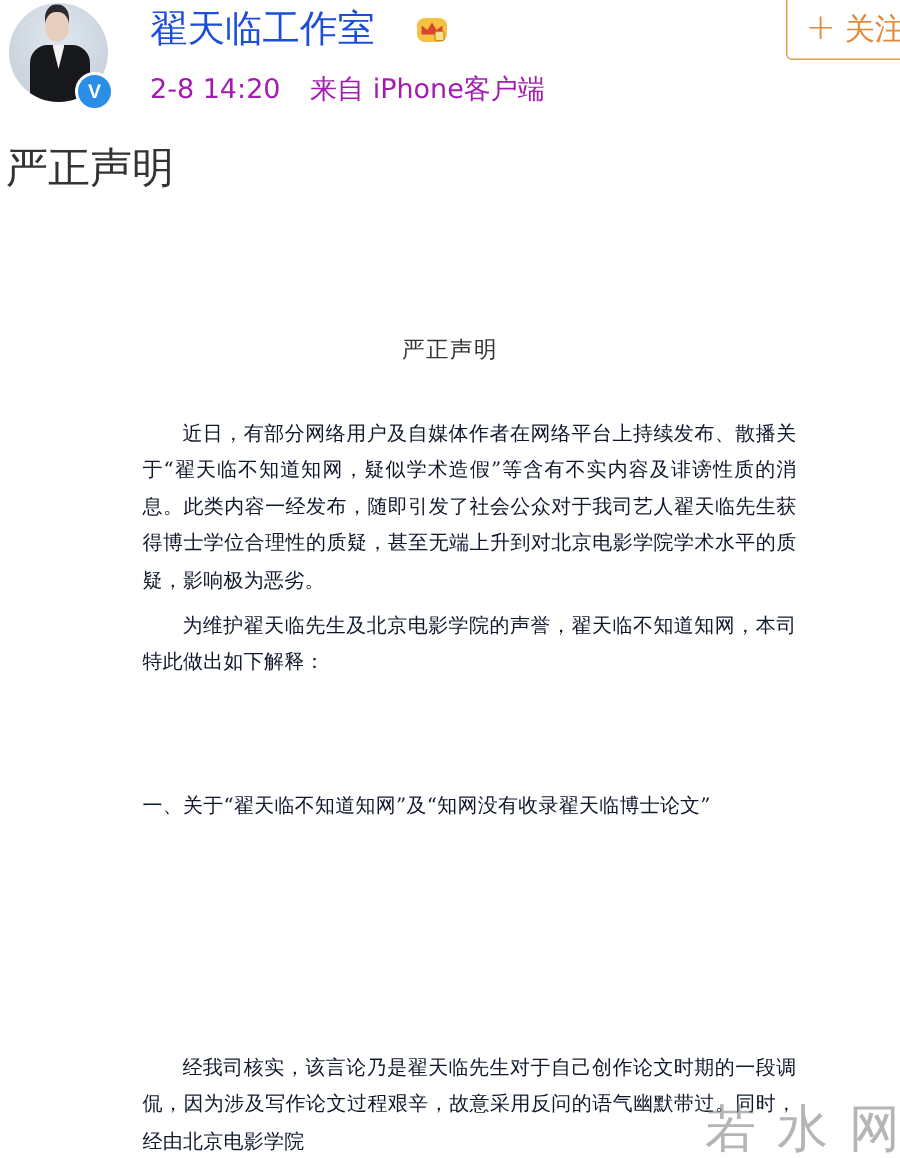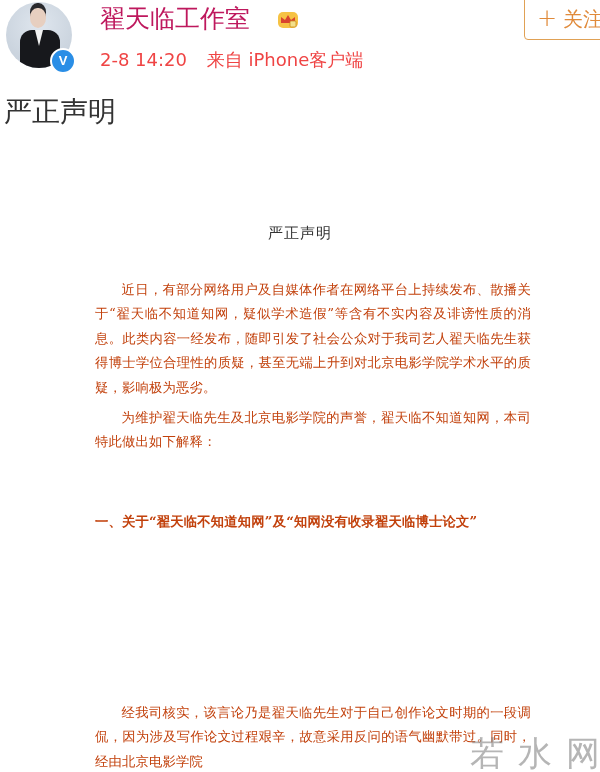--- a/index.html
+++ b/index.html
@@ -68,38 +68,38 @@
       line-height: 22px;
       text-align: center;
       font-family: "Liberation Sans", sans-serif;
     }
     .username {
       position: absolute;
       left: 100px;
       top: 4px;
       font-size: 25px;
       line-height: 30px;
-      color: #be185d;
+      color: #1d4ed8;
       font-family: "DejaVu Sans", sans-serif;
       letter-spacing: 0px;
     }
     .crown-icon {
       position: absolute;
       left: 277px;
       top: 9px;
       width: 22px;
       height: 20px;
     }
     .meta {
       position: absolute;
       left: 100px;
       top: 48px;
       font-size: 18px;
       line-height: 24px;
-      color: #ef4444;
+      color: #a21caf;
       font-family: "DejaVu Sans", sans-serif;
     }
     .meta .time { margin-right: 14px; }
     .follow-button {
       position: absolute;
       left: 524px;
       top: -6px;
       width: 100px;
       height: 46px;
       border: 1.5px solid #e0a155;
@@ -145,21 +145,21 @@
       color: #333;
       font-family: "DejaVu Serif", serif;
       letter-spacing: 1px;
     }
     .doc-para {
       position: absolute;
       left: 95px;
       width: 436px;
       font-size: 13.3px;
       line-height: 24.4px;
-      color: #c2410c;
+      color: #0f172a;
       font-family: "DejaVu Serif", serif;
       text-align: justify;
       text-indent: 2em;
       letter-spacing: 0.2px;
     }
     .doc-para.noindent { text-indent: 0; }
     .watermark {
       position: absolute;
       left: 470px;
       top: 735px;
@@ -200,17 +200,17 @@
   </div>
 
   <div class="post-title">严正声明</div>
 </div>
 
 <div class="doc">
   <div class="doc-title">严正声明</div>
 
   <div class="doc-para" style="top:138px;">近日，有部分网络用户及自媒体作者在网络平台上持续发布、散播关于“翟天临不知道知网，疑似学术造假”等含有不实内容及诽谤性质的消息。此类内容一经发布，随即引发了社会公众对于我司艺人翟天临先生获得博士学位合理性的质疑，甚至无端上升到对北京电影学院学术水平的质疑，影响极为恶劣。</div>
   <div class="doc-para" style="top:266px;">为维护翟天临先生及北京电影学院的声誉，翟天临不知道知网，本司特此做出如下解释：</div>
-  <div class="doc-para noindent" style="top:370px;font-weight:bold;">一、关于“翟天临不知道知网”及“知网没有收录翟天临博士论文”</div>
+  <div class="doc-para noindent" style="top:386px;">一、关于“翟天临不知道知网”及“知网没有收录翟天临博士论文”</div>
   <div class="doc-para" style="top:561px;">经我司核实，该言论乃是翟天临先生对于自己创作论文时期的一段调侃，因为涉及写作论文过程艰辛，故意采用反问的语气幽默带过。同时，经由北京电影学院</div>
 </div>
 
 <div class="watermark">若水网</div>
 
 </body></html>

